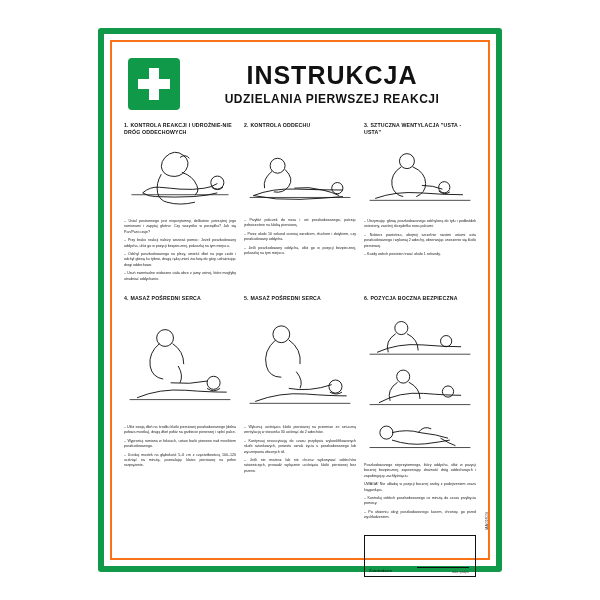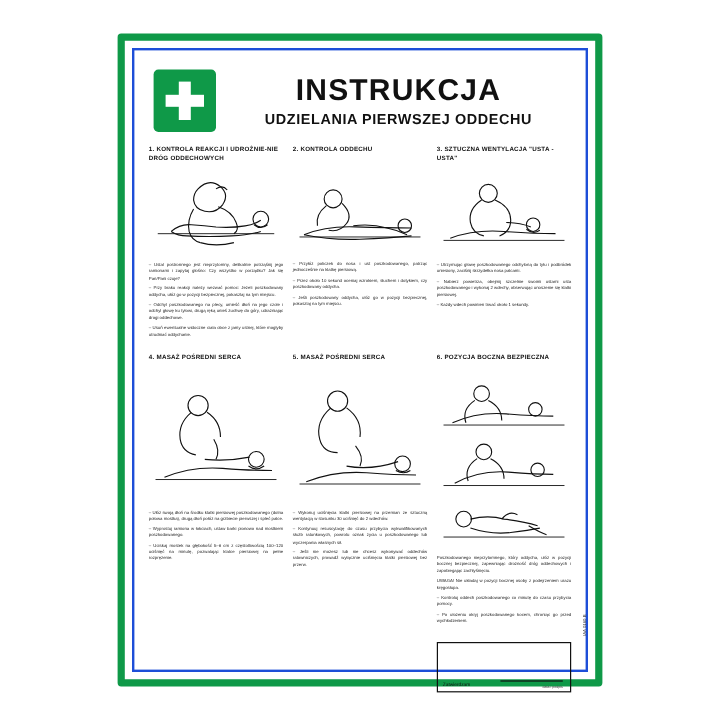--- a/index.html
+++ b/index.html
@@ -12,21 +12,21 @@
   .poster{
     position:absolute;
     left:98px;top:28px;width:404px;height:544px;
     background:#ffffff;
     border:6px solid #0f9948;
     border-radius:3px;
     box-sizing:border-box;
   }
   .inner{
     position:absolute;inset:6px;
-    border:2px solid #1d4ed8;
+    border:2px solid #f97316;
     box-sizing:border-box;
     padding:10px 12px;
   }
   
   .header{
     display:flex;align-items:center;gap:12px;
     padding:6px 4px 10px 4px;
   }
   .cross-badge{
     width:52px;height:52px;background:#0f9948;border-radius:4px;
@@ -96,21 +96,21 @@
 </head>
 <body>
 
 <div class="poster">
   <div class="inner">
 
     <div class="header">
       <div class="cross-badge"></div>
       <div class="titles">
         <div class="title-main">INSTRUKCJA</div>
-        <div class="title-sub">UDZIELANIA PIERWSZEJ ODDECHU</div>
+        <div class="title-sub">UDZIELANIA PIERWSZEJ REAKCJI</div>
       </div>
     </div>
 
     <div class="grid">
 
       <div class="cell">
         <div class="cell-title">
           <span>1.</span>
           <span>KONTROLA REAKCJI I UDROŻNIE-NIE DRÓG ODDECHOWYCH</span>
         </div>

